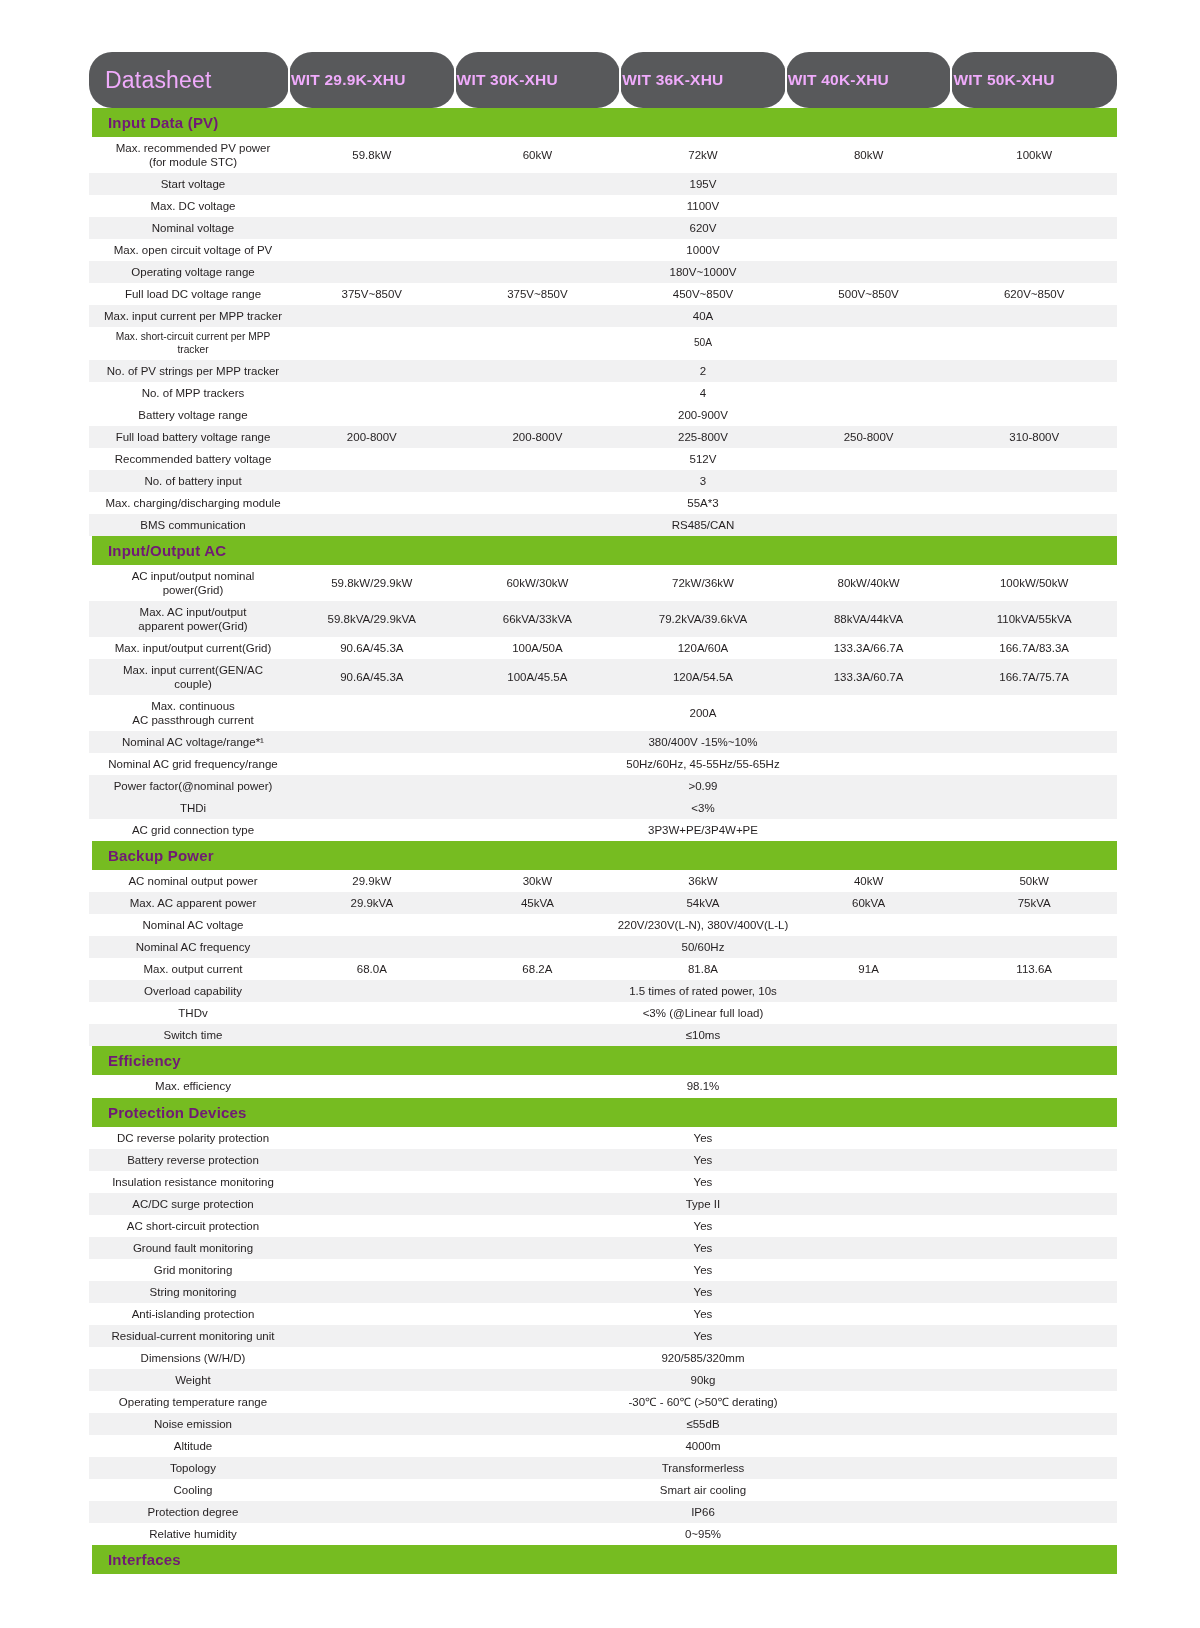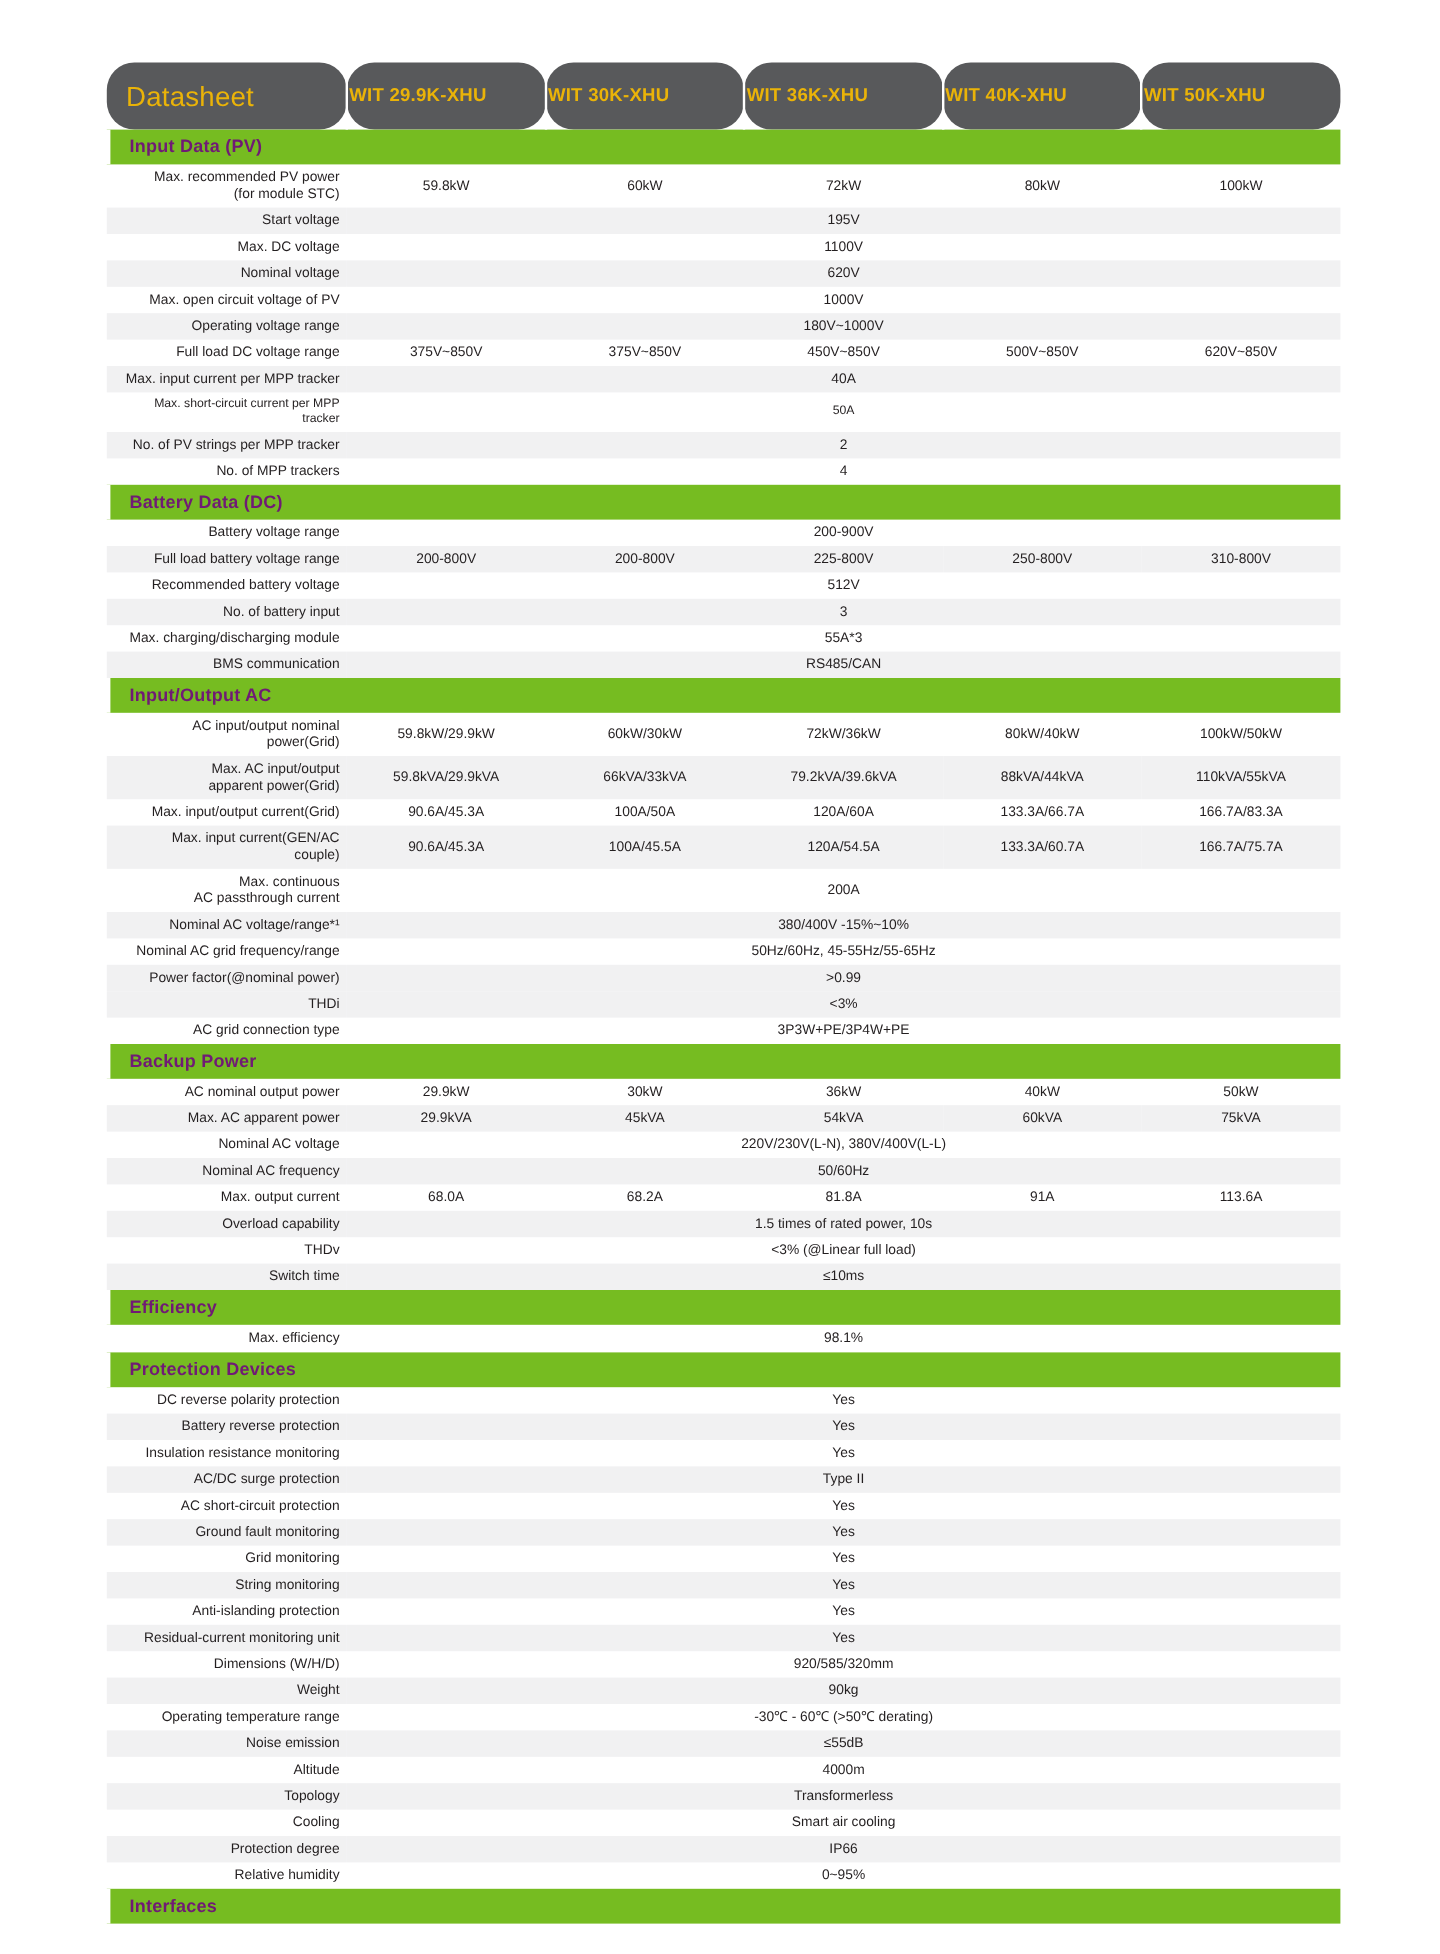--- a/index.html
+++ b/index.html
@@ -18,21 +18,21 @@
     background:#fff;
   }
   table.ds{
     width:1028px;
     border-collapse:collapse;
     table-layout:fixed;
   }
   
   .hdr td{
     background:#58595b;
-    color:#eab308;
+    color:#f0abfc;
     height:54px;
     vertical-align:middle;
     border-right:2px solid #ffffff;
     border-radius:23px;
   }
   .hdr td:last-child{border-right:none;}
   .hdr .title{
     font-size:23px;
     font-weight:400;
     padding-left:16px;
@@ -56,21 +56,21 @@
   }
   
   tr.row td{
     font-size:11.5px;
     color:#231f20;
     padding:4px 6px;
     vertical-align:middle;
     line-height:1.22;
   }
   tr.row td.lbl{
-    text-align:right;
+    text-align:center;
     padding-left:14px;
     width:200px;
   }
   tr.row td.val{ text-align:center; }
   tr.alt td{ background:#f1f1f2; }
   tr.row td.small{ font-size:10.2px; }
   
   col.c0{width:200px;}
   col.cx{width:calc((1028px - 200px)/5);}
 </style>
@@ -145,23 +145,20 @@
           <td class="val small" colspan="5">50A</td>
         </tr>
         <tr class="row alt">
           <td class="lbl">No. of PV strings per MPP tracker</td>
           <td class="val" colspan="5">2</td>
         </tr>
         <tr class="row">
           <td class="lbl">No. of MPP trackers</td>
           <td class="val" colspan="5">4</td>
         </tr>
-        <tr class="sect">
-          <td colspan="6">Battery Data (DC)</td>
-        </tr>
         <tr class="row">
           <td class="lbl">Battery voltage range</td>
           <td class="val" colspan="5">200-900V</td>
         </tr>
         <tr class="row alt">
           <td class="lbl">Full load battery voltage range</td>
           <td class="val">200-800V</td>
           <td class="val">200-800V</td>
           <td class="val">225-800V</td>
           <td class="val">250-800V</td>

